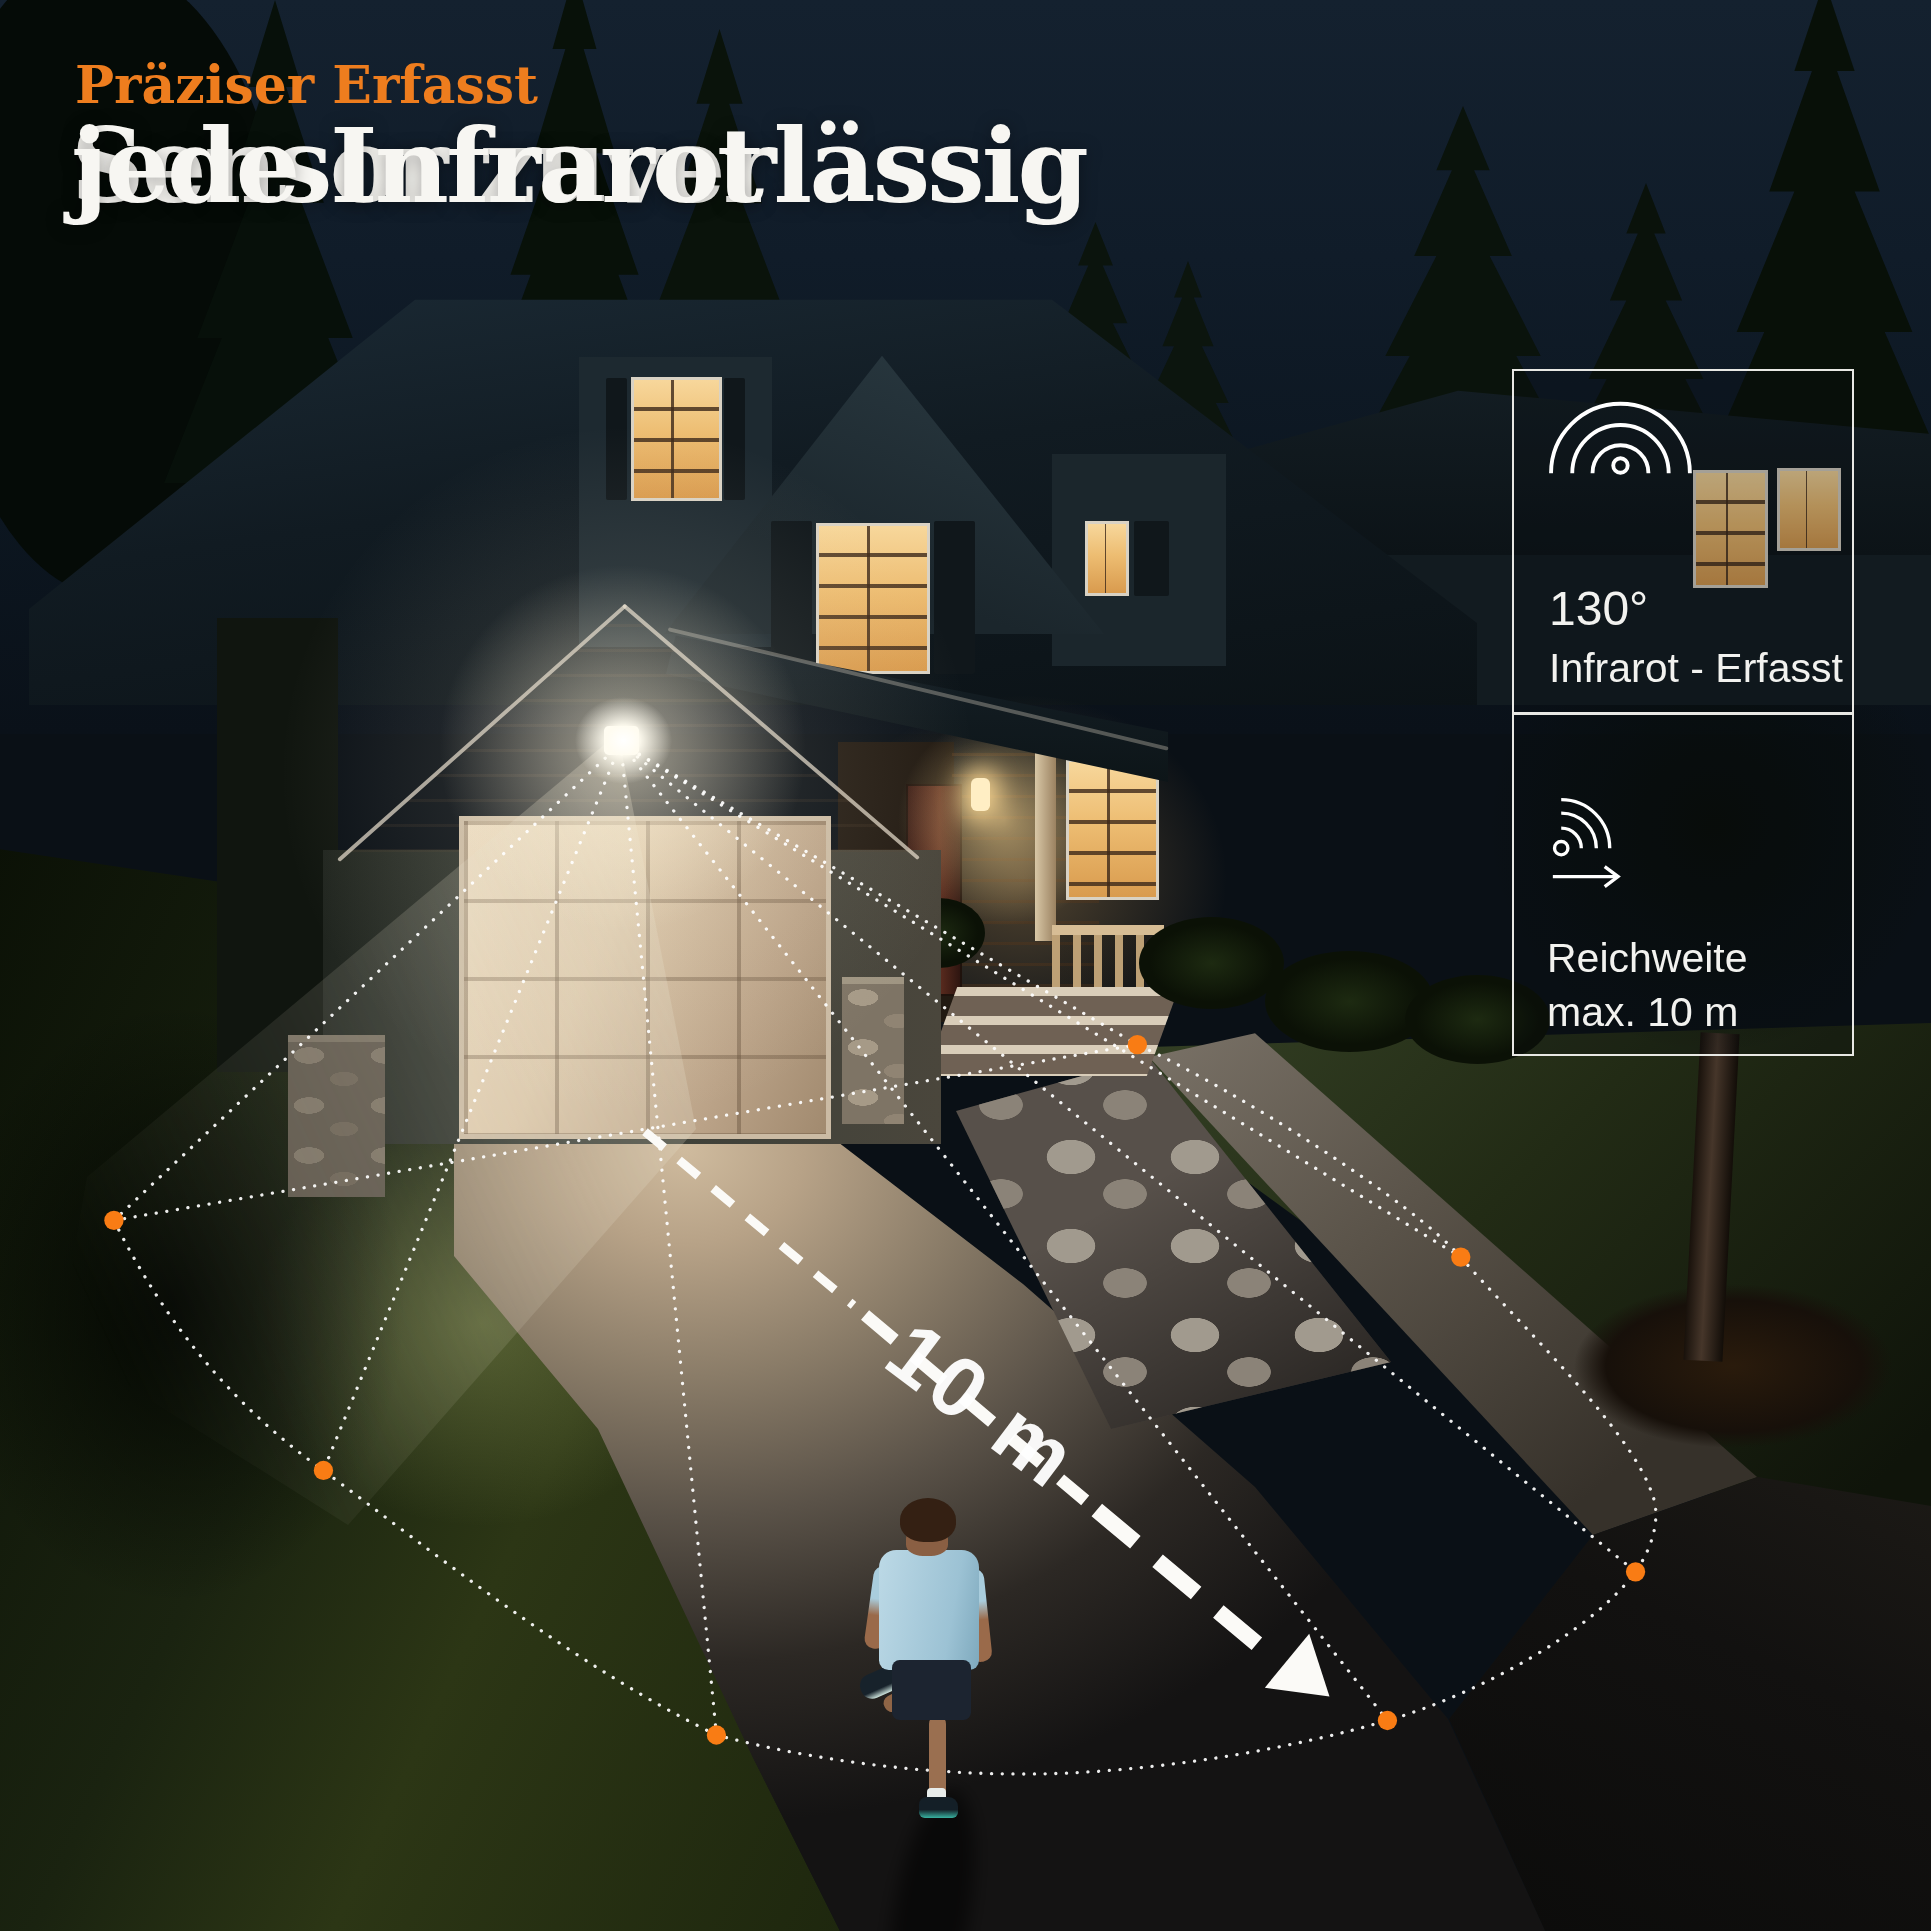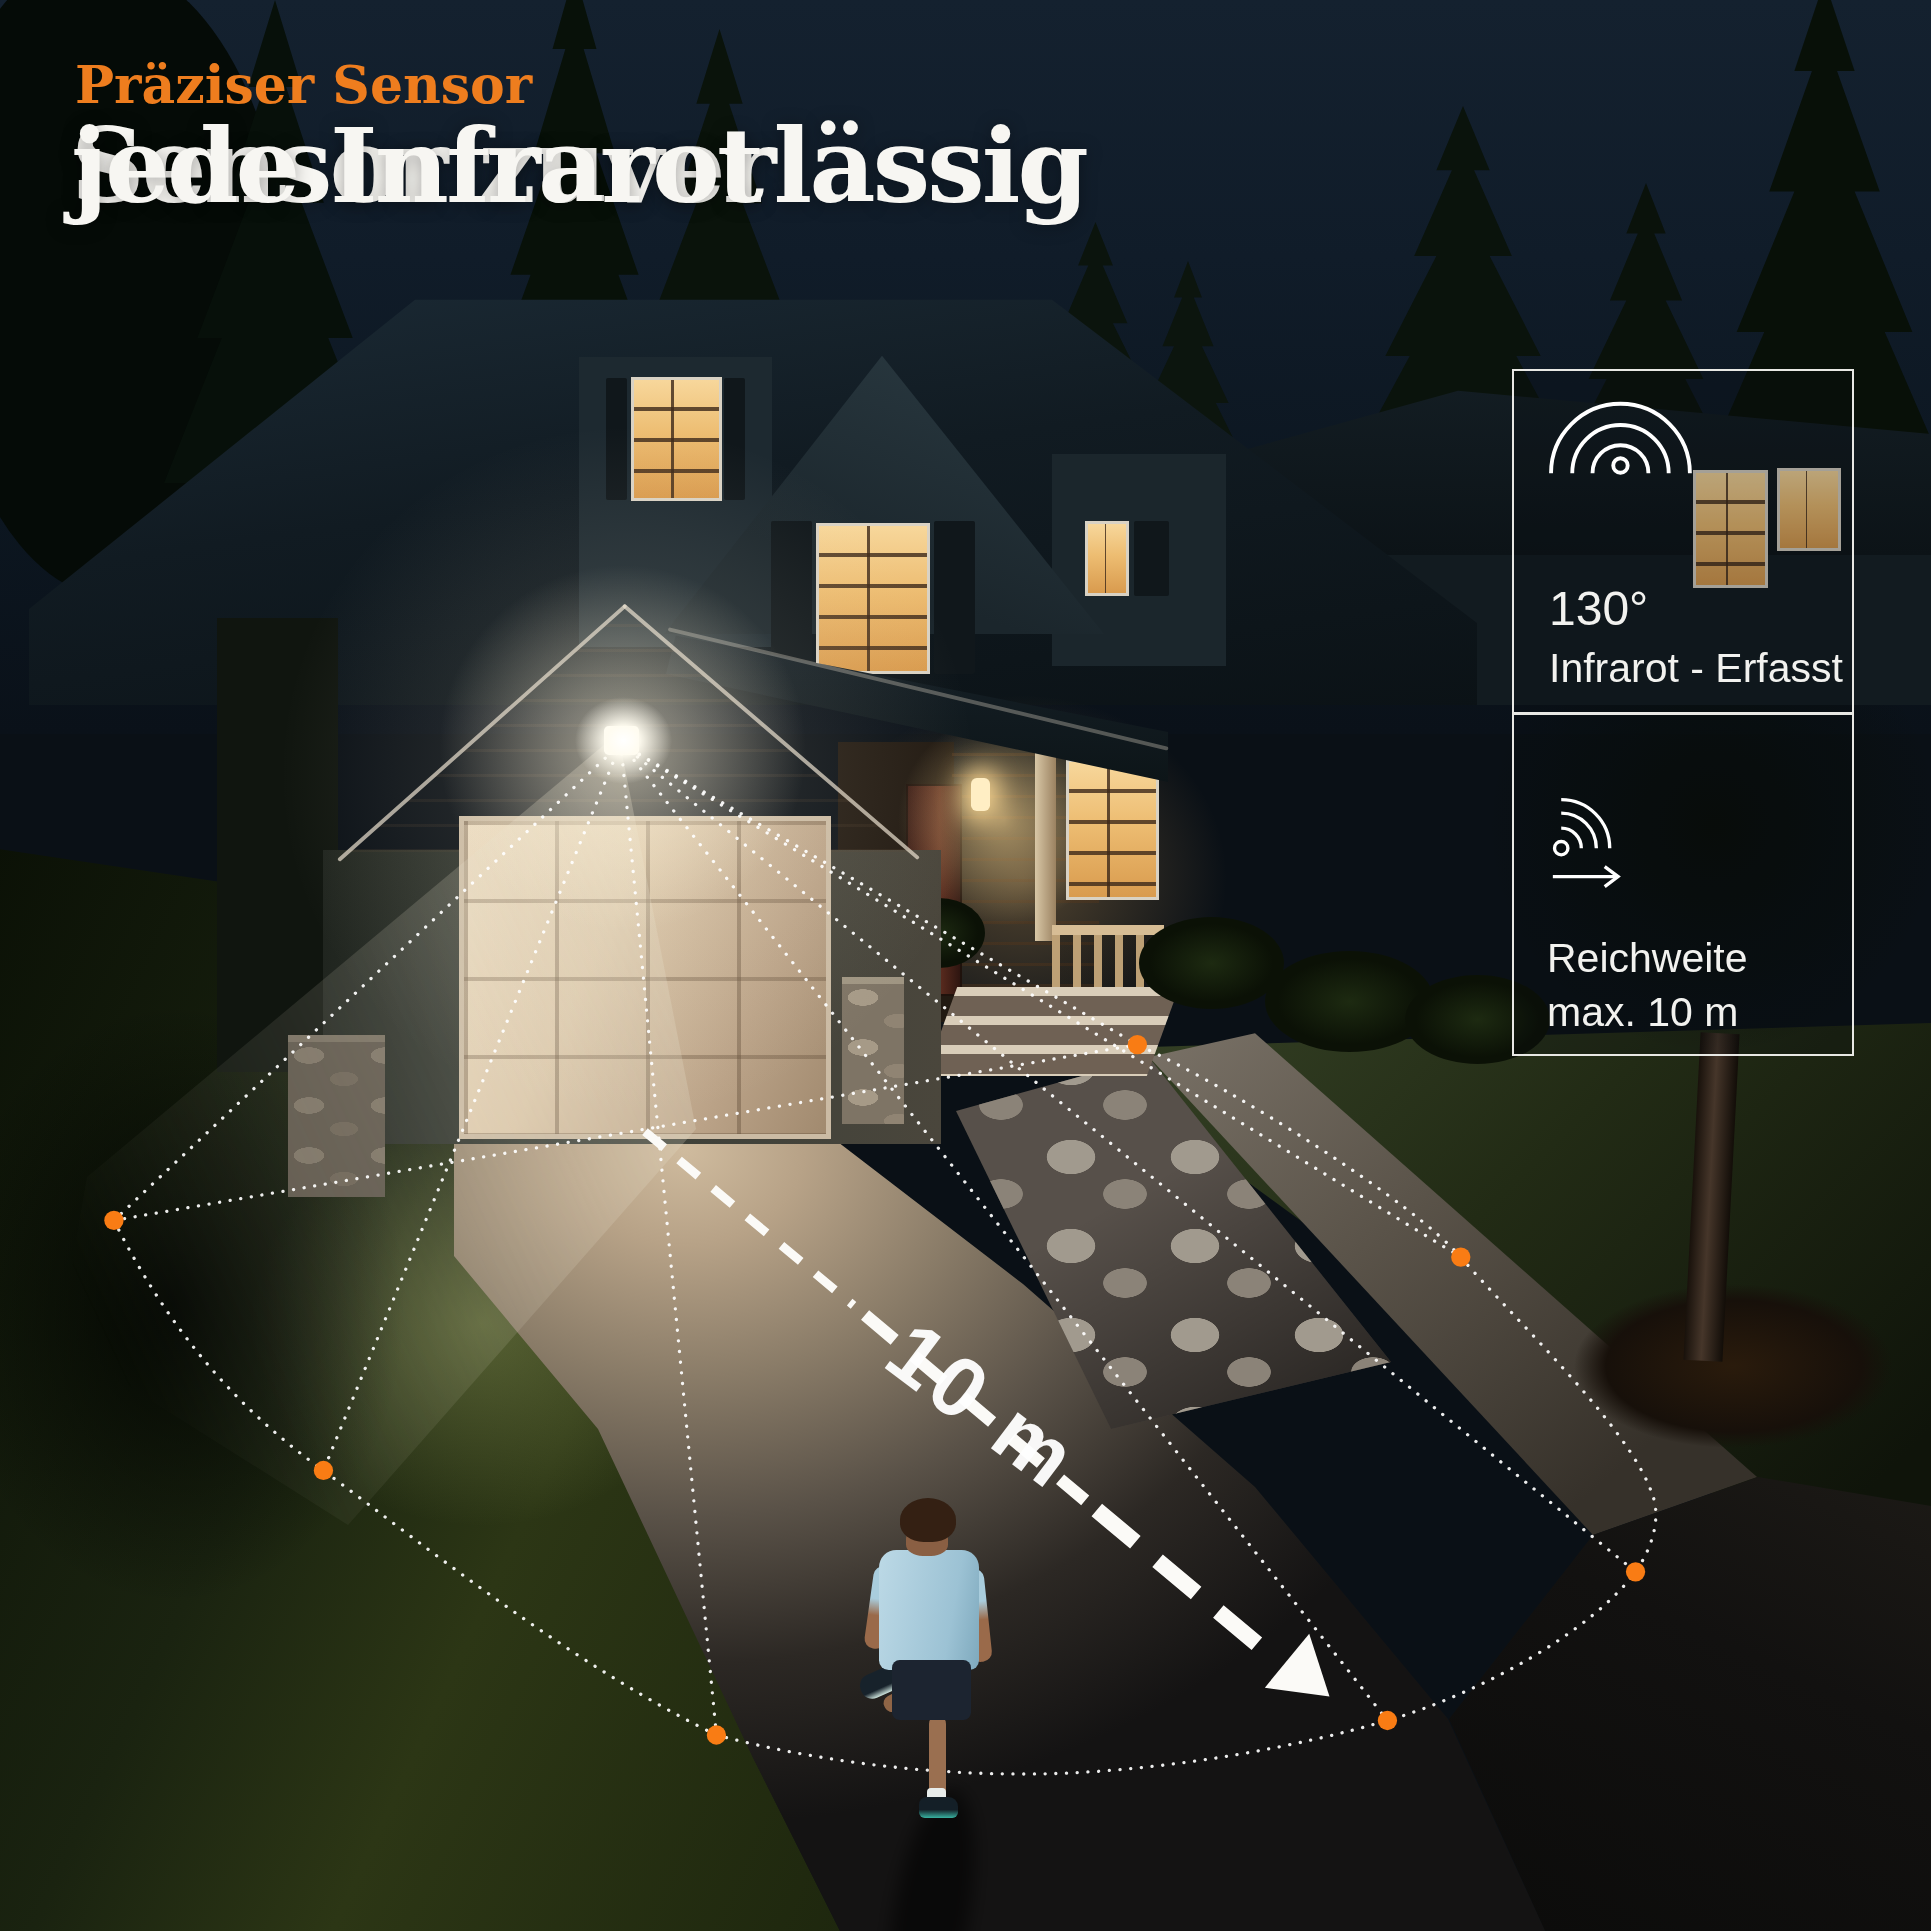--- a/index.html
+++ b/index.html
@@ -345,20 +345,20 @@
         <path d="M 14 2 A 58 58 0 0 1 72 60"></path>
         <circle cx="14" cy="60" r="8"></circle>
         <line x1="4" y1="94" x2="80" y2="94"></line>
         <path d="M 66 82 L 82 94 L 66 106"></path>
       </g>
     </svg>
     <div class="ptxt p-reich">Reichweite</div>
     <div class="ptxt p-max">max. 10 m</div>
   </div>
 
-  <div class="eyebrow" style="color: rgb(238, 125, 30);">Präziser Sensor</div>
+  <div class="eyebrow" style="color: rgb(238, 125, 30);">Präziser Erfasst</div>
   <div class="headline" style="color: rgb(247, 246, 242);">
     <div>Sensor zuverlässig</div>
     <div>jede Infrarot</div>
   </div>
 
 </div>
 
 
 </body></html>

